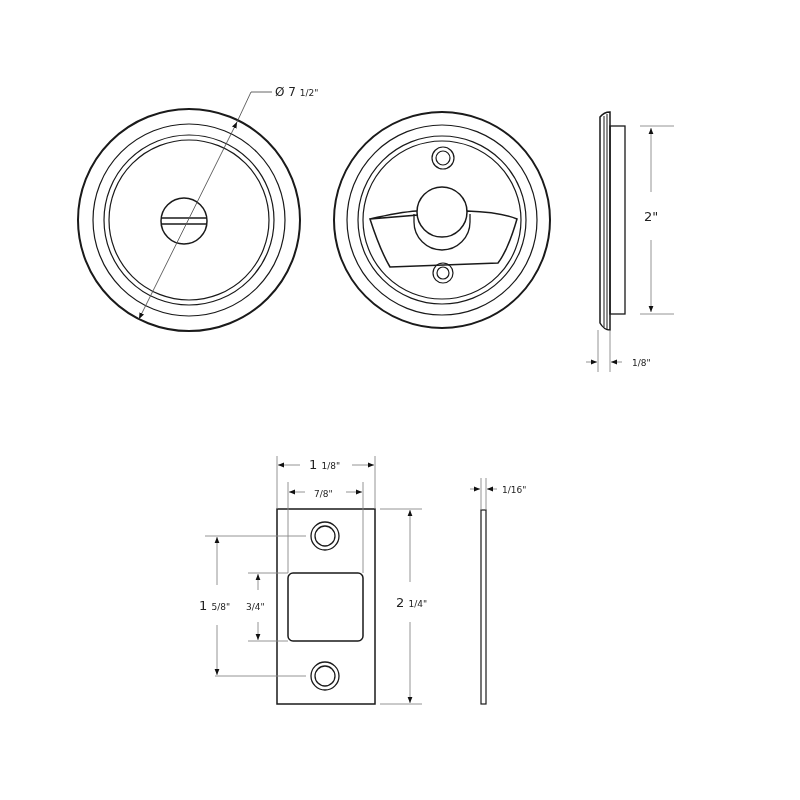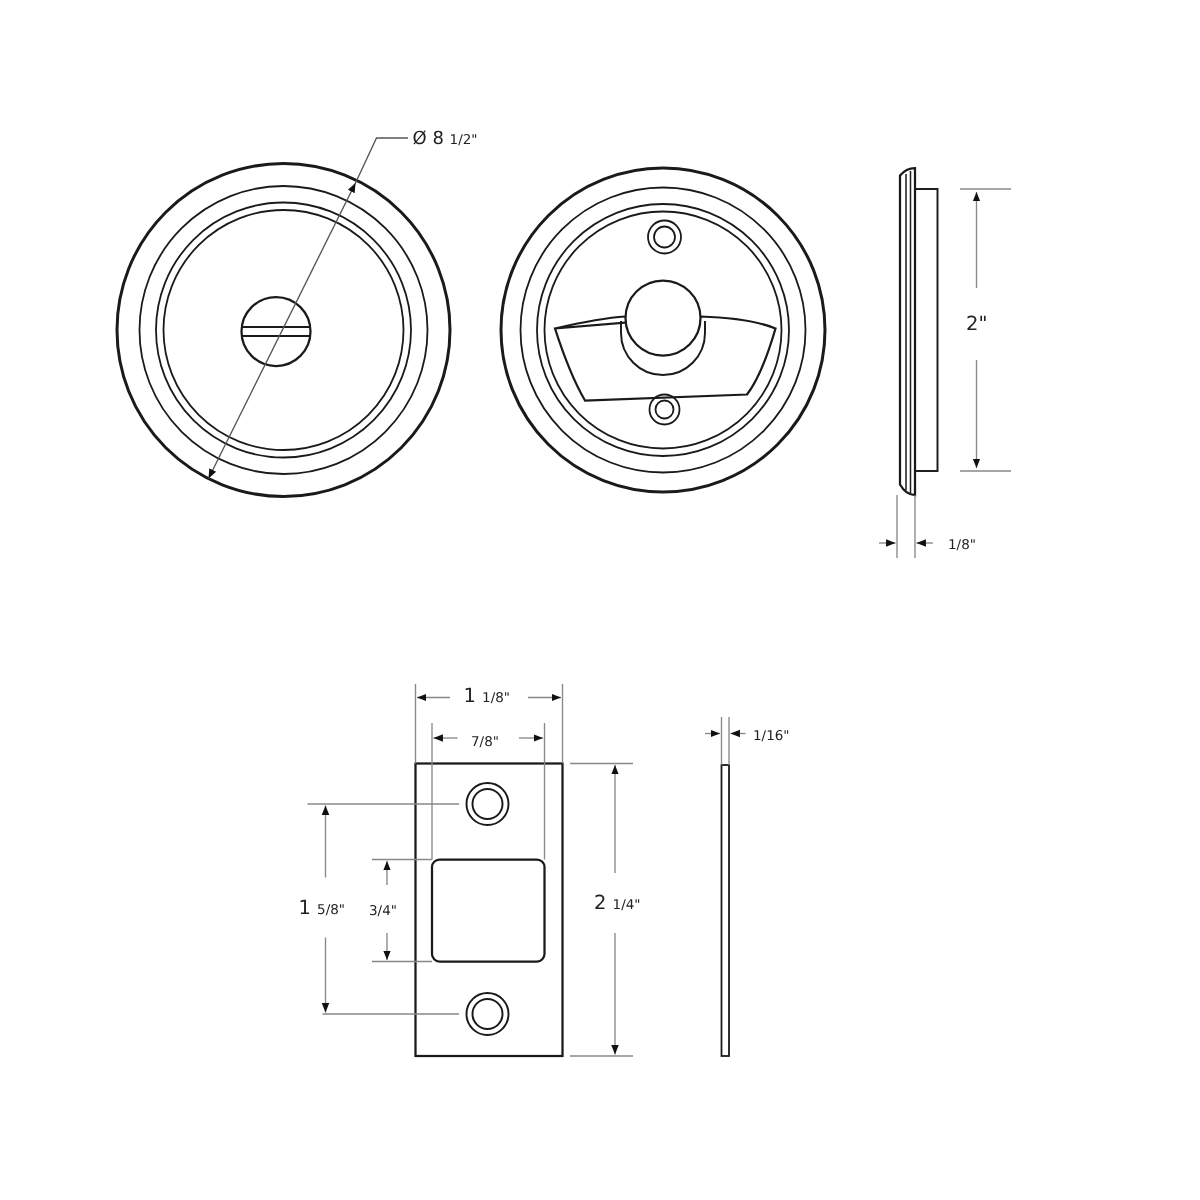--- a/index.html
+++ b/index.html
@@ -122,21 +122,21 @@
     <g stroke="#888" stroke-width="0.9" fill="none">
       <line x1="481" y1="478" x2="481" y2="510"></line>
       <line x1="486" y1="478" x2="486" y2="510"></line>
       <line x1="470" y1="489" x2="480" y2="489" marker-end="url(#arr)"></line>
       <line x1="497" y1="489" x2="487" y2="489" marker-end="url(#arr)"></line>
     </g>
   </g>
 </svg>
 
 <div class="lbl" style="left:275px;top:85px;">
-  <span>Ø 8 </span><span class="frac">1/2"</span>
+  <span>Ø 7 </span><span class="frac">1/2"</span>
 </div>
 
 <div class="lbl" style="left:644px;top:210px;font-size:13px;">2"</div>
 
 <div class="lbl" style="left:632px;top:355px;">
   <span class="frac">1/8"</span>
 </div>
 
 <div class="lbl" style="left:309px;top:458px;font-size:13px;">
   <span>1 </span><span class="frac">1/8"</span>

